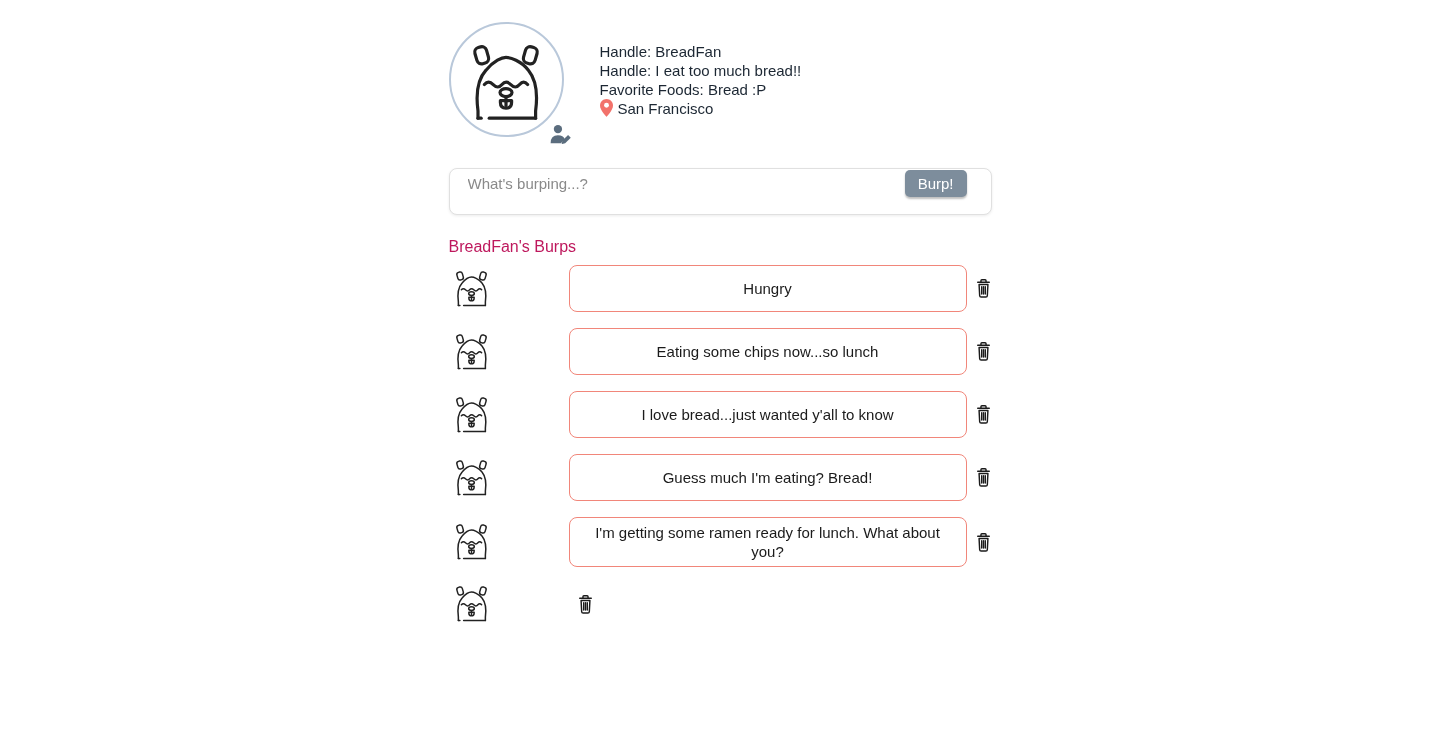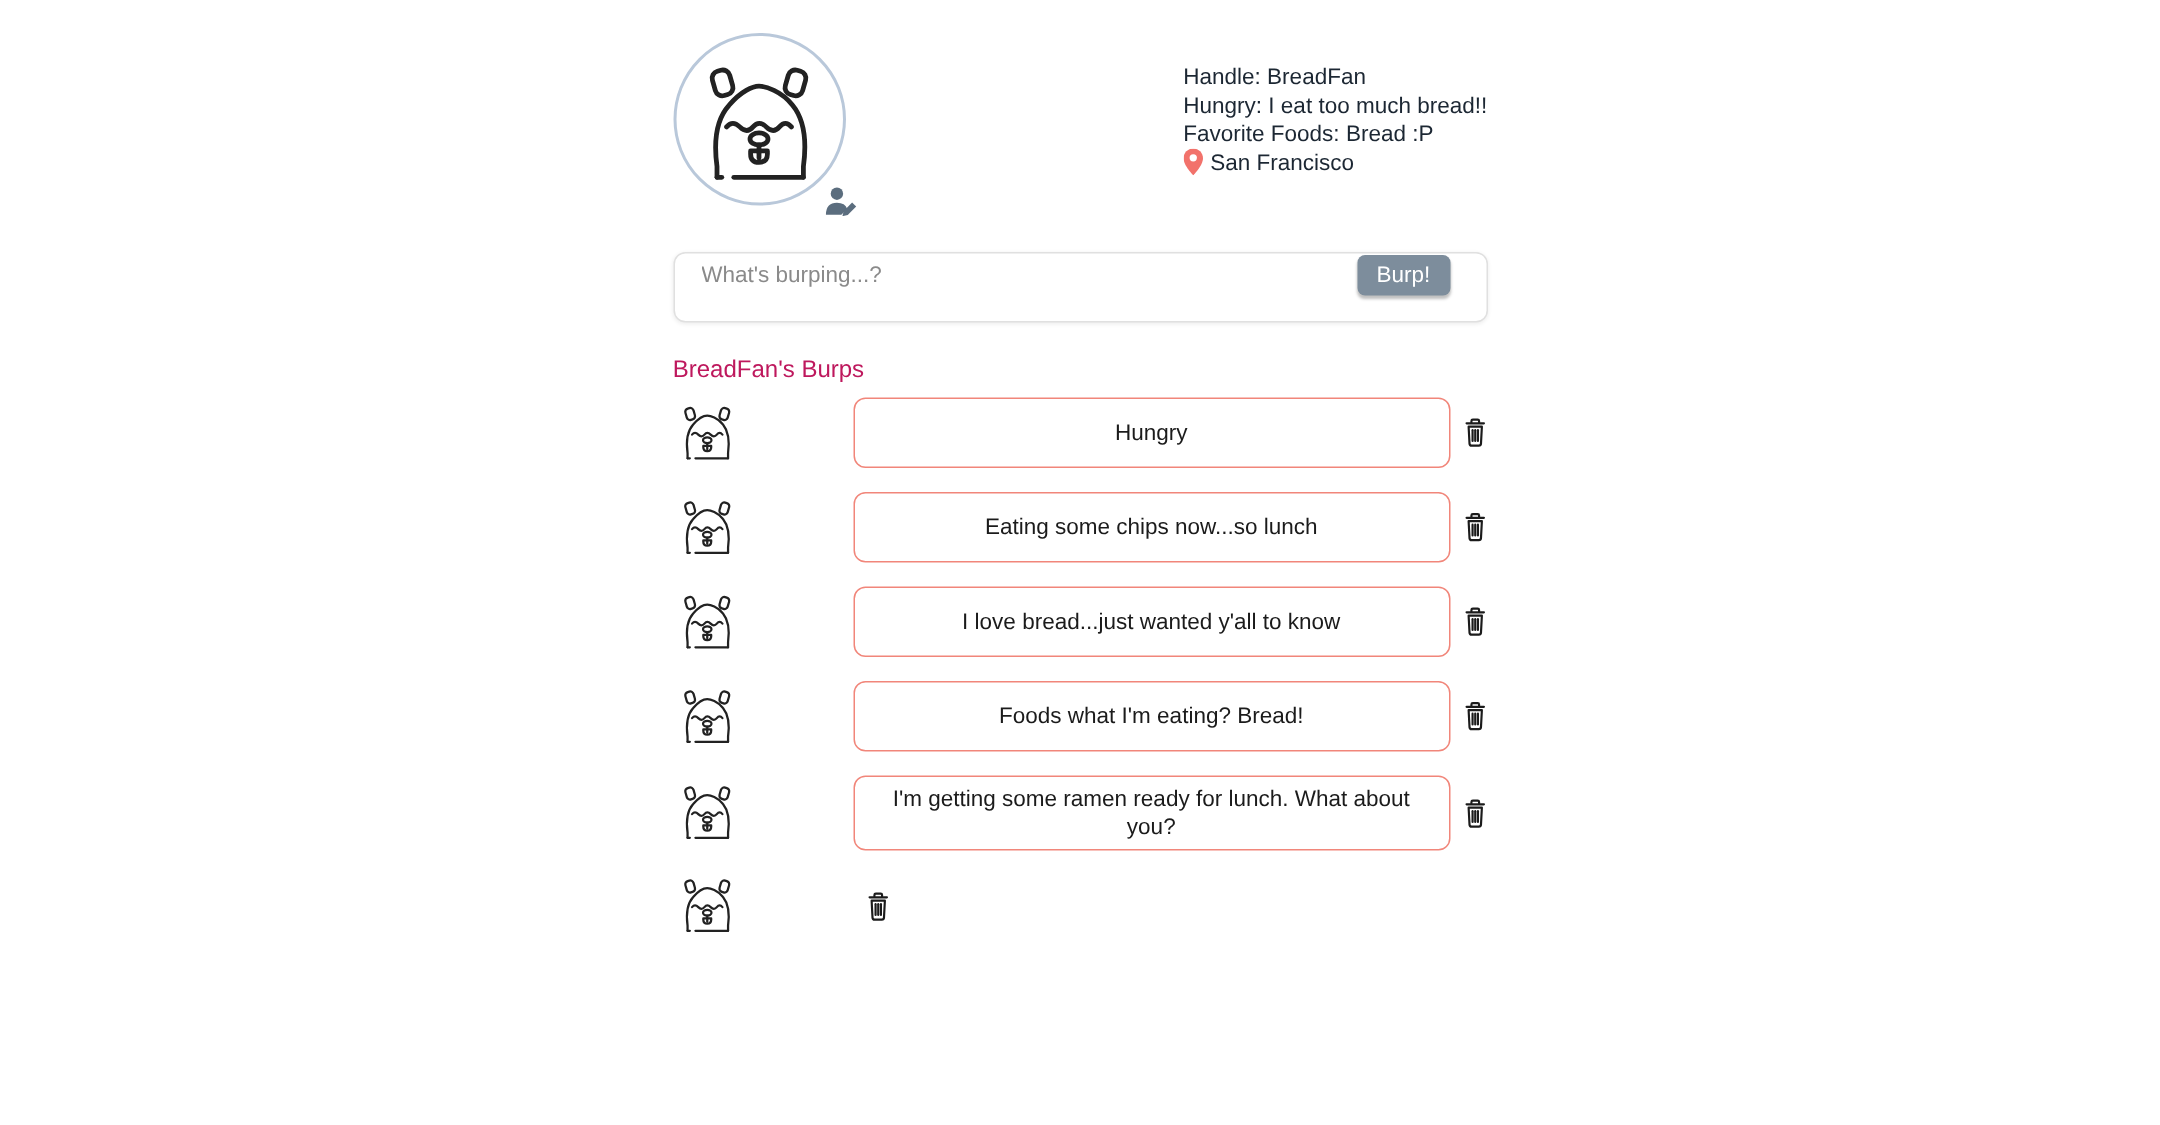--- a/index.html
+++ b/index.html
@@ -9,21 +9,21 @@
     --pin:#f2726b;
     --ink:#1b1b1b;
     --muted:#8a8a8a;
   }
   *{box-sizing:border-box;margin:0;padding:0;}
   html,body{width:1440px;height:750px;background:#ffffff;
     font-family:"Liberation Sans","DejaVu Sans",sans-serif;color:var(--ink);}
   .page{width:543px;margin:0 auto;padding-top:22px;}
 
   
-  .profile{display:flex;justify-content:space-between;align-items:center;gap:20px;}
+  .profile{display:flex;justify-content:flex-start;align-items:center;gap:36px;}
   .avatar-wrap{position:relative;width:115px;height:115px;flex:0 0 115px;}
   .avatar-ring{width:115px;height:115px;border:2px solid var(--ring);border-radius:50%;
     display:flex;align-items:flex-end;justify-content:center;overflow:hidden;background:#fff;}
   .avatar-ring svg{display:block;margin-bottom:6px;}
   .edit-badge{position:absolute;right:-8px;bottom:-7px;width:22px;height:20px;cursor:pointer;}
   .profile-text{font-size:15px;line-height:19px;color:#1c2733;}
   .profile-text div{white-space:nowrap;}
   .loc-line{display:flex;align-items:center;gap:5px;}
   .pin{width:13px;height:18px;flex:0 0 13px;}
 
@@ -97,21 +97,21 @@
         <svg width="96" height="92">
             <use href="#dog-icon"></use>
           </svg>
       </div>
       <svg class="edit-badge">
           <use href="#user-edit-icon"></use>
         </svg>
     </div>
     <div class="profile-text">
       <div>Handle: BreadFan</div>
-      <div>Hungry: I eat too much bread!!</div>
+      <div>Handle: I eat too much bread!!</div>
       <div>Favorite Foods: Bread :P</div>
       <div class="loc-line">
         <svg class="pin">
             <use href="#pin-icon"></use>
           </svg>
         <span>San Francisco</span>
       </div>
     </div>
   </div>
 
@@ -156,21 +156,21 @@
       <svg width="17" height="21">
             <use href="#trash-icon"></use>
           </svg>
     </button>
   </div>
 
   <div class="burp-row">
     <svg class="burp-avatar" preserveAspectRatio="none">
           <use href="#dog-icon"></use>
         </svg>
-    <div class="burp-box">Foods what I'm eating? Bread!</div>
+    <div class="burp-box">Guess much I'm eating? Bread!</div>
     <button class="trash-btn">
       <svg width="17" height="21">
             <use href="#trash-icon"></use>
           </svg>
     </button>
   </div>
 
   <div class="burp-row">
     <svg class="burp-avatar" preserveAspectRatio="none">
           <use href="#dog-icon"></use>

